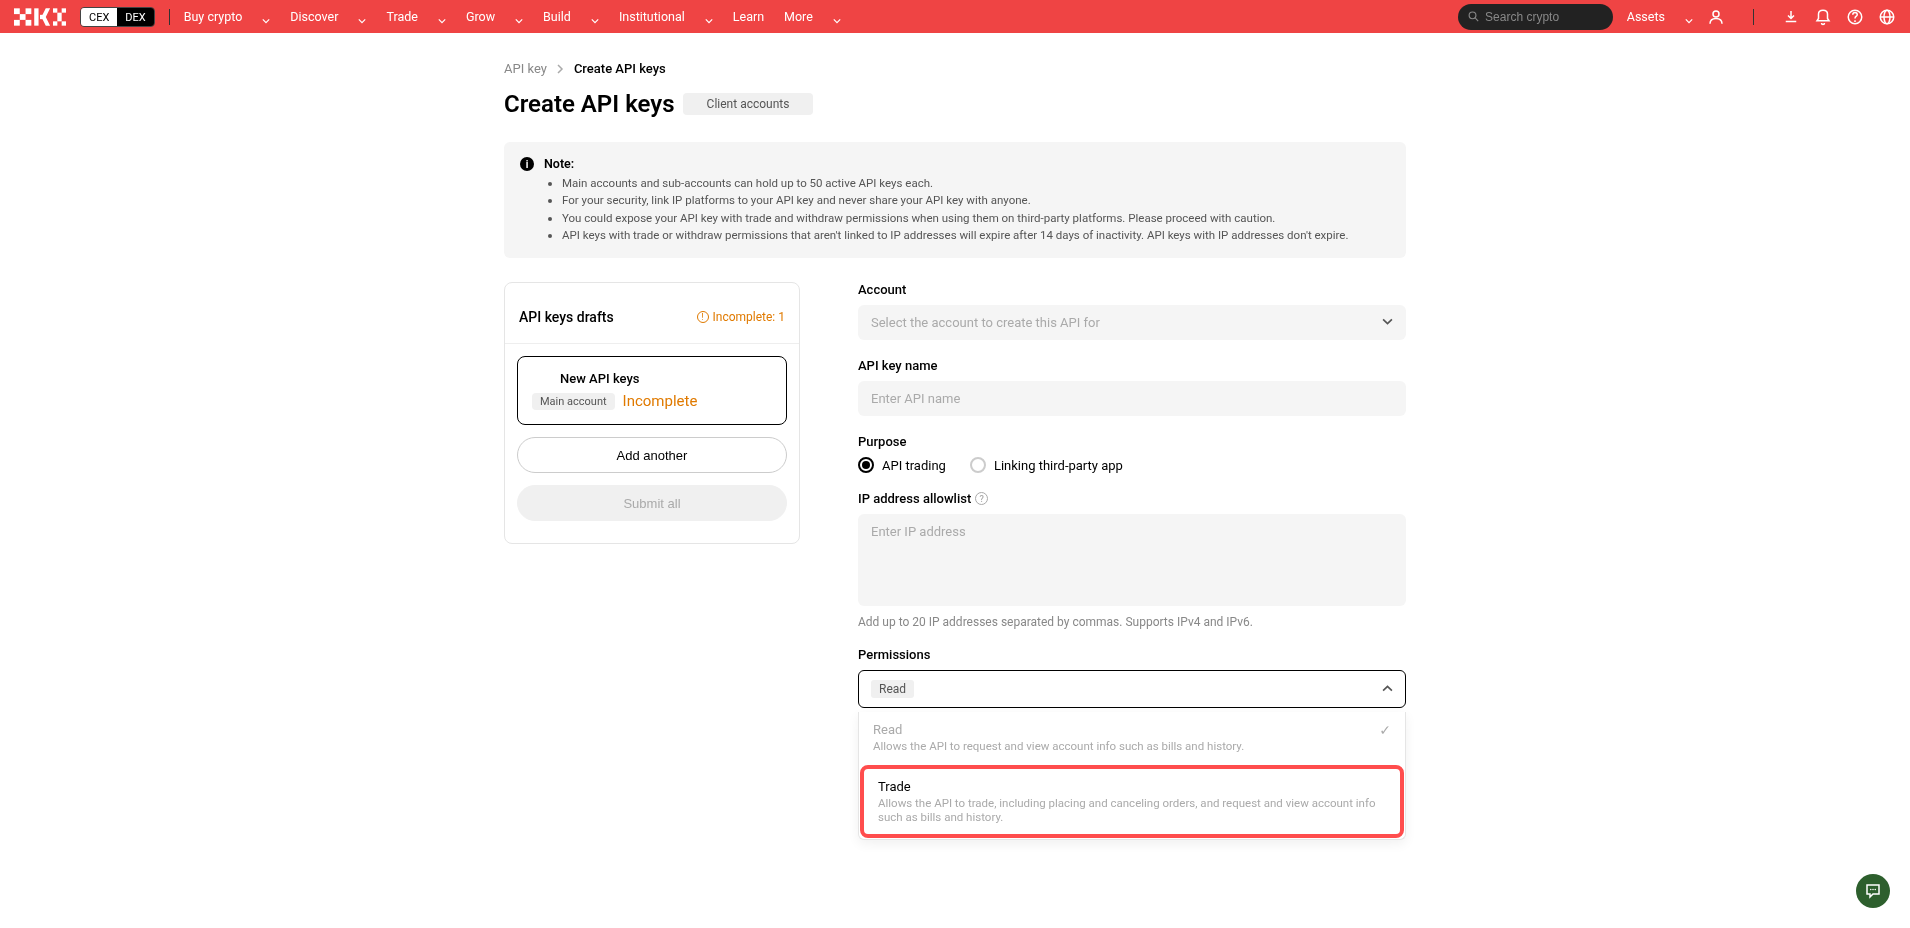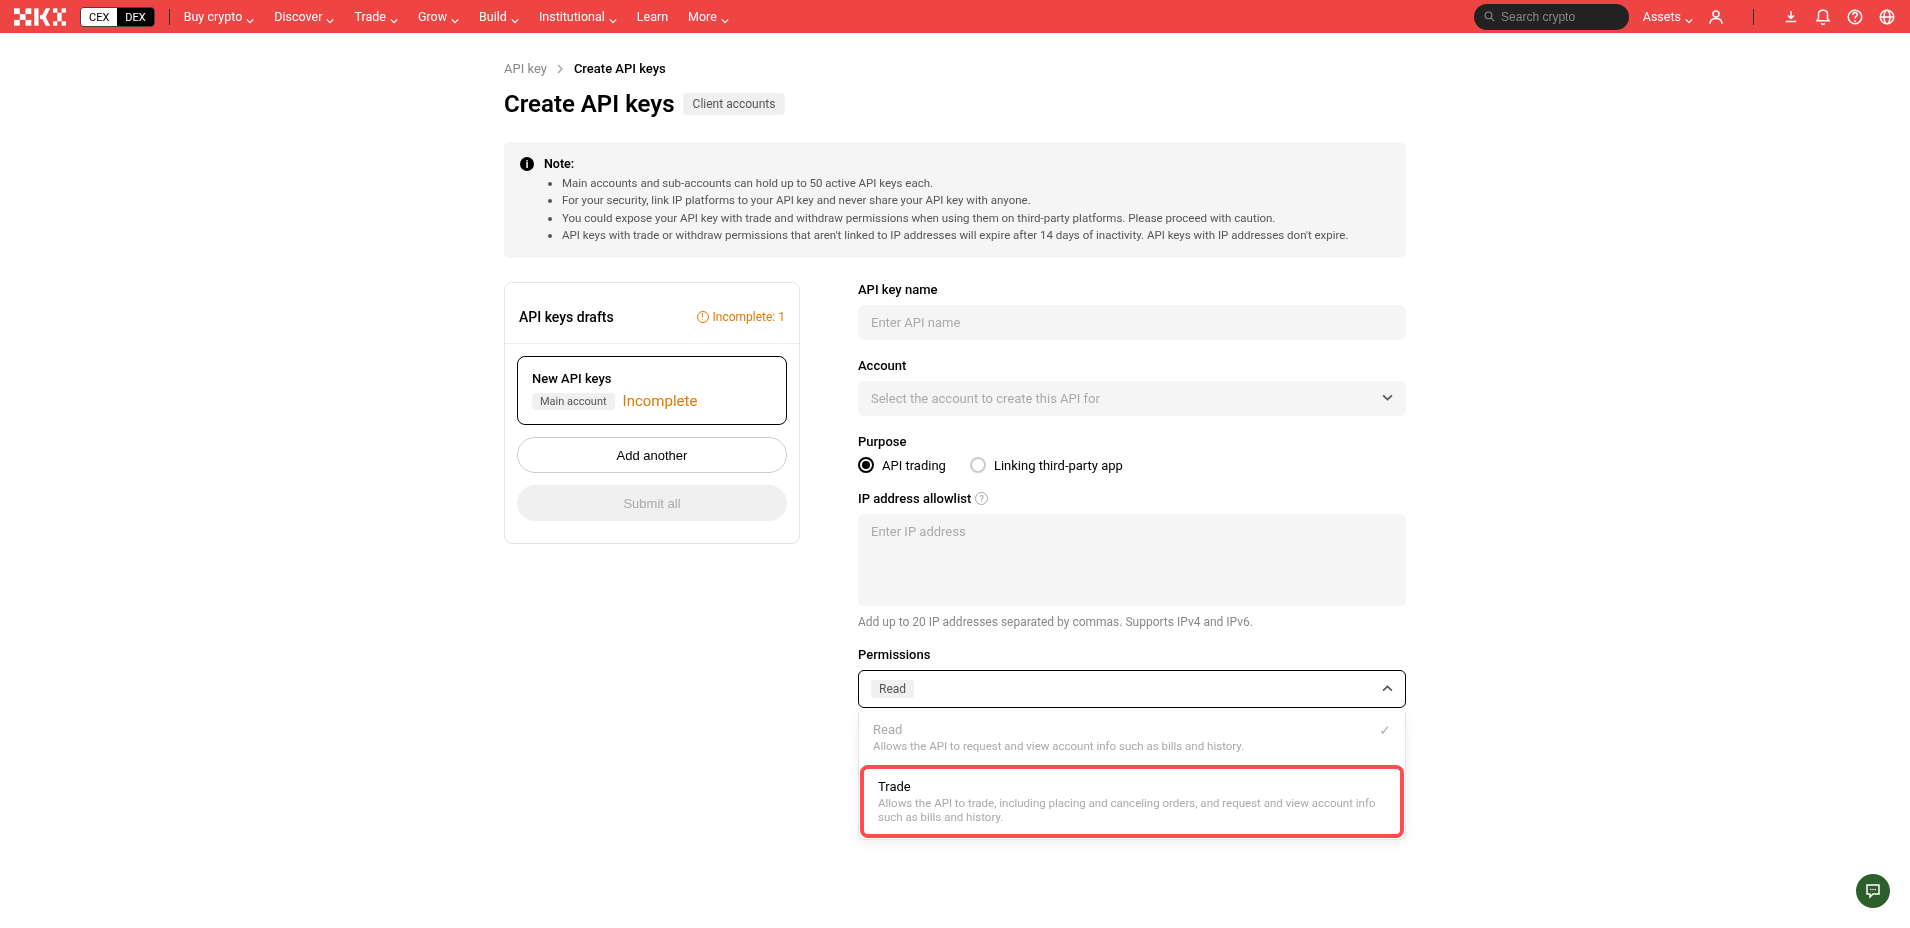--- a/index.html
+++ b/index.html
@@ -7,58 +7,58 @@
 
 
 .header { background: #ef4444; color: #fff; height: 33px; display: flex; align-items: center; padding: 0 14px; }
 .logo { width: 52px; height: 18px; margin-right: 14px; display: flex; align-items: center; }
 .logo svg { width: 52px; height: 18px; }
 .toggle-wrap { display: inline-flex; border: 1px solid #444; border-radius: 4px; overflow: hidden; height: 20px; }
 .toggle-btn { padding: 0 8px; font-size: 11px; line-height: 20px; cursor: pointer; background: #000; color: #fff; }
 .toggle-btn.active { background: #fff; color: #000; }
 .divider-v { width: 1px; height: 16px; background: #333; margin: 0 14px; }
 .nav { display: flex; gap: 20px; align-items: center; }
-.nav-item { color: #fff; font-size: 12.5px; display: flex; align-items: center; gap: 4px; cursor: pointer; }
+.nav-item { color: #fff; font-size: 12.5px; display: flex; align-items: center; gap: 20px; cursor: pointer; }
 .chev { width: 8px; height: 8px; }
 .chev svg { width: 100%; height: 100%; }
 .header-right { margin-left: auto; display: flex; align-items: center; gap: 14px; }
 .search-box { background: #222; border-radius: 14px; height: 26px; width: 155px; display: flex; align-items: center; padding: 0 10px; gap: 6px; }
 .search-box input { background: transparent; border: none; outline: none; color: #fff; font-size: 12px; width: 100%; }
 .search-box input::placeholder { color: #888; }
 .hicon { width: 18px; height: 18px; display: flex; align-items: center; justify-content: center; cursor: pointer; }
 .hicon svg { width: 18px; height: 18px; stroke: #fff; fill: none; }
 
 
 .page { max-width: 902px; margin: 0 auto; padding: 28px 0 60px; }
 .breadcrumb { display: flex; align-items: center; gap: 10px; font-size: 13px; margin-bottom: 14px; }
 .bc-link { color: #888; }
 .bc-current { color: #000; font-weight: 500; }
 .page-title-row { display: flex; align-items: center; gap: 8px; margin-bottom: 24px; }
 .page-title { font-size: 24px; font-weight: 600; }
-.chip { background: #f0f0f0; color: #555; font-size: 12px; padding: 4px 10px; border-radius: 4px; }
+.chip { background: #f0f0f0; color: #555; font-size: 12px; padding: 4px 24px; border-radius: 4px; }
 
 .note-box { background: #f5f5f5; border-radius: 6px; padding: 14px 16px; margin-bottom: 24px; display: flex; gap: 10px; }
 .note-icon { width: 14px; height: 14px; background: #000; border-radius: 50%; color: #fff; display: flex; align-items: center; justify-content: center; font-size: 10px; font-weight: bold; flex-shrink: 0; margin-top: 1px; }
 .note-body { font-size: 12px; }
 .note-title { font-weight: 600; margin-bottom: 4px; font-size: 12.5px; }
 .note-body ul { padding-left: 18px; }
 .note-body li { color: #555; line-height: 1.5; font-size: 11.5px; }
 
 .cols { display: flex; gap: 58px; }
 .left-col { width: 296px; flex-shrink: 0; }
 .right-col { flex: 1; }
 
 .drafts-card { border: 1px solid #e5e5e5; border-radius: 8px; padding: 8px 0 12px; }
 .drafts-head { display: flex; justify-content: space-between; align-items: center; padding: 18px 14px 18px; border-bottom: 1px solid #eee; }
 .drafts-title { font-size: 14px; font-weight: 500; }
 .incomplete-tag { color: #e07a00; font-size: 12px; display: flex; align-items: center; gap: 4px; }
 .warn-icon { width: 12px; height: 12px; border: 1.5px solid #e07a00; border-radius: 50%; display: inline-flex; align-items: center; justify-content: center; font-size: 9px; color: #e07a00; }
 
 .draft-item { margin: 12px; border: 1px solid #000; border-radius: 8px; padding: 14px; }
-.draft-name { font-weight: 500; font-size: 13px; margin-bottom: 6px; }
+.draft-name { font-weight: 500; font-size: 13px; margin-bottom: 6px; margin-left: 28px; }
 .draft-tags { display: flex; gap: 8px; align-items: center; }
 .tag-grey { background: #f0f0f0; color: #555; font-size: 11px; padding: 2px 8px; border-radius: 4px; }
 .tag-orange { color: #e07a00; font-size: 15px; }
 
 .btn { display: block; width: calc(100% - 24px); margin: 12px 12px 10px; height: 36px; border-radius: 20px; border: 1px solid #ccc; background: #fff; font-size: 13px; cursor: pointer; font-weight: 500; }
 .btn.disabled { background: #f0f0f0; color: #aaa; border-color: #f0f0f0; cursor: default; }
 
 .field { margin-bottom: 18px; }
 .field-label { font-size: 13px; font-weight: 500; margin-bottom: 8px; display: flex; align-items: center; gap: 4px; }
 .input, .select, .textarea { width: 100%; background: #f5f5f5; border: 1px solid transparent; border-radius: 6px; padding: 9px 12px; font-size: 13px; color: #000; outline: none; font-family: inherit; }
@@ -258,32 +258,32 @@
             <span class="tag-orange">Incomplete</span>
           </div>
         </div>
         <button class="btn">Add another</button>
         <button class="btn disabled">Submit all</button>
       </div>
     </div>
 
     <div class="right-col">
       <div class="field">
-        <div class="field-label">API key name</div>
-        <input class="input" placeholder="Enter API name" style="">
-      </div>
-
-      <div class="field">
         <div class="field-label">Account</div>
         <div class="select">
           <span class="select-placeholder">Select the account to create this API for</span>
           <span class="chev-down-dark"><svg viewBox="0 0 10 10">
                 <path d="M1 3 L5 7 L9 3" stroke="#555" stroke-width="1.5" fill="none"></path>
               </svg></span>
         </div>
+      </div>
+
+      <div class="field">
+        <div class="field-label">API key name</div>
+        <input class="input" placeholder="Enter API name" style="">
       </div>
 
       <div class="field">
         <div class="field-label">Purpose</div>
         <div class="radios">
           <label class="radio active">
             <span class="radio-dot"></span>
             <span>API trading</span>
           </label>
           <label class="radio">

